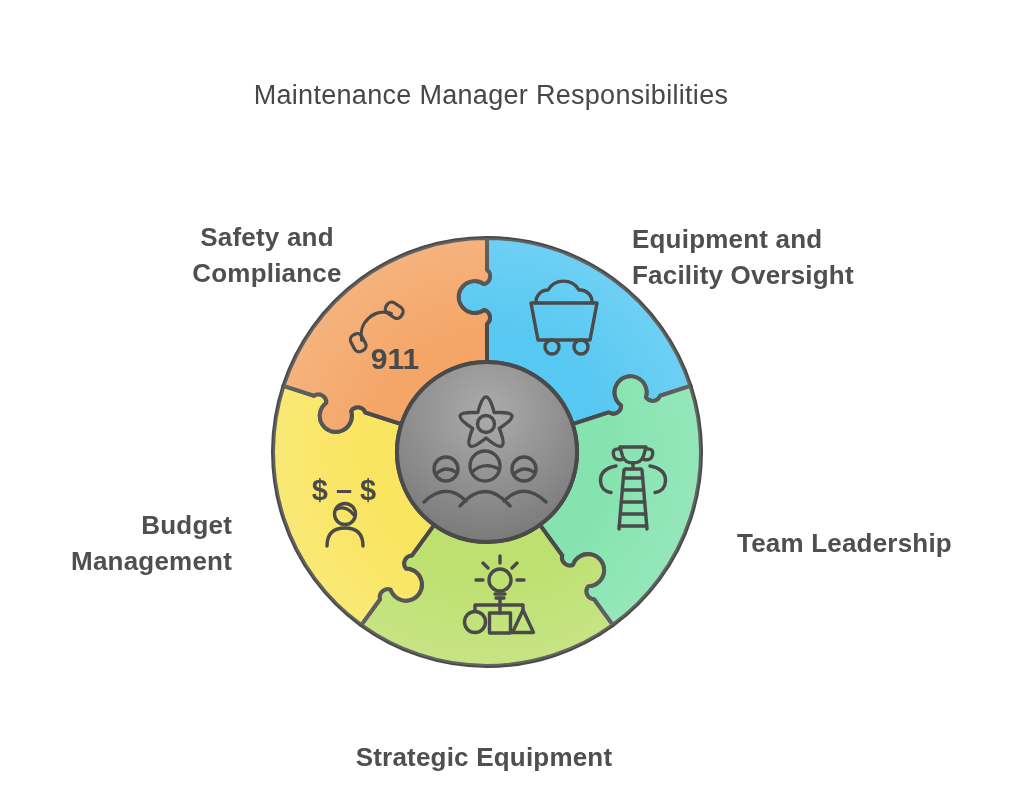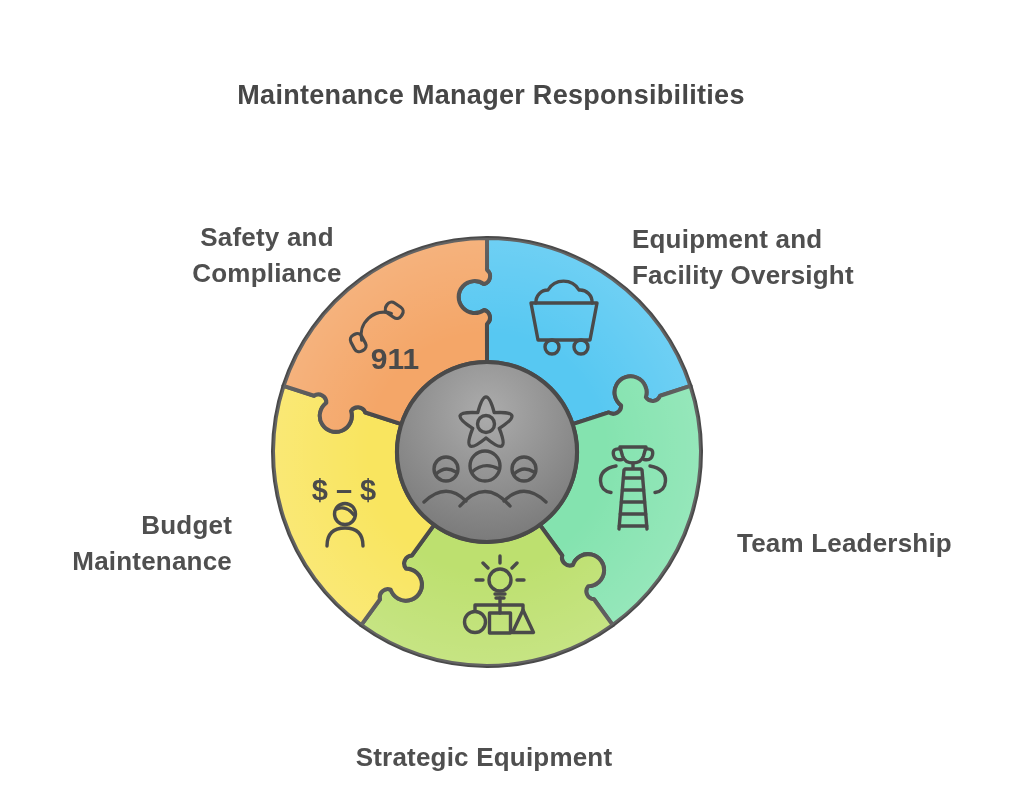--- a/index.html
+++ b/index.html
@@ -8,21 +8,21 @@
     background:#ffffff;
     font-family:"Liberation Sans",sans-serif;
   }
   .stage{
     position:relative;width:1024px;height:809px;overflow:hidden;
     background:var(--background,#fff);
   }
   .title{
     position:absolute;left:0;top:80px;width:982px;
     text-align:center;
-    font-size:27px;font-weight:700;letter-spacing:.3px;
+    font-size:27px;font-weight:400;letter-spacing:.3px;
     color:var(--title_text,#474747);
   }
   .seg-label{
     position:absolute;
     font-size:26px;font-weight:700;line-height:36px;letter-spacing:.2px;
     color:var(--label_text,#4F4F4F);
     white-space:pre-line;
     margin-top:36px;
   }
   .lbl-safety{left:117px;top:183px;width:300px;text-align:center;}
@@ -48,21 +48,21 @@
 
 <div class="stage">
 
   <div class="title">Maintenance Manager Responsibilities</div>
 
   <div class="seg-label lbl-safety">Safety and
 Compliance</div>
   <div class="seg-label lbl-team">Team Leadership</div>
   <div class="seg-label lbl-equipment">Equipment and
 Facility Oversight</div>
-  <div class="seg-label lbl-budget">Budget Maintenance</div>
+  <div class="seg-label lbl-budget">Budget Management</div>
   <div class="seg-label lbl-strategic">Strategic Equipment</div>
 
   <svg width="1024" height="809" viewBox="0 0 1024 809" style="position:absolute;left:0;top:0;">
     <defs>
       <radialGradient id="grayGrad" cx="0.5" cy="0.28" r="0.9">
         <stop offset="0" stop-color="#ACACAC"></stop>
         <stop offset="1" stop-color="#6E6E6E"></stop>
       </radialGradient>
       <radialGradient id="rimLight" cx="0.5" cy="0.5" r="0.5">
         <stop offset="0.55" stop-color="#ffffff" stop-opacity="0"></stop>

